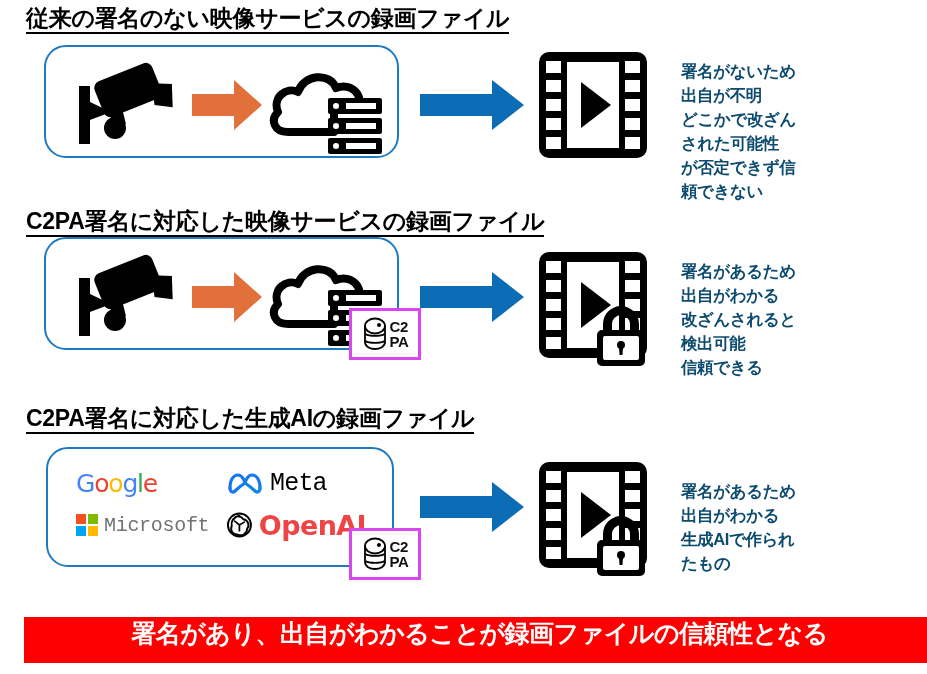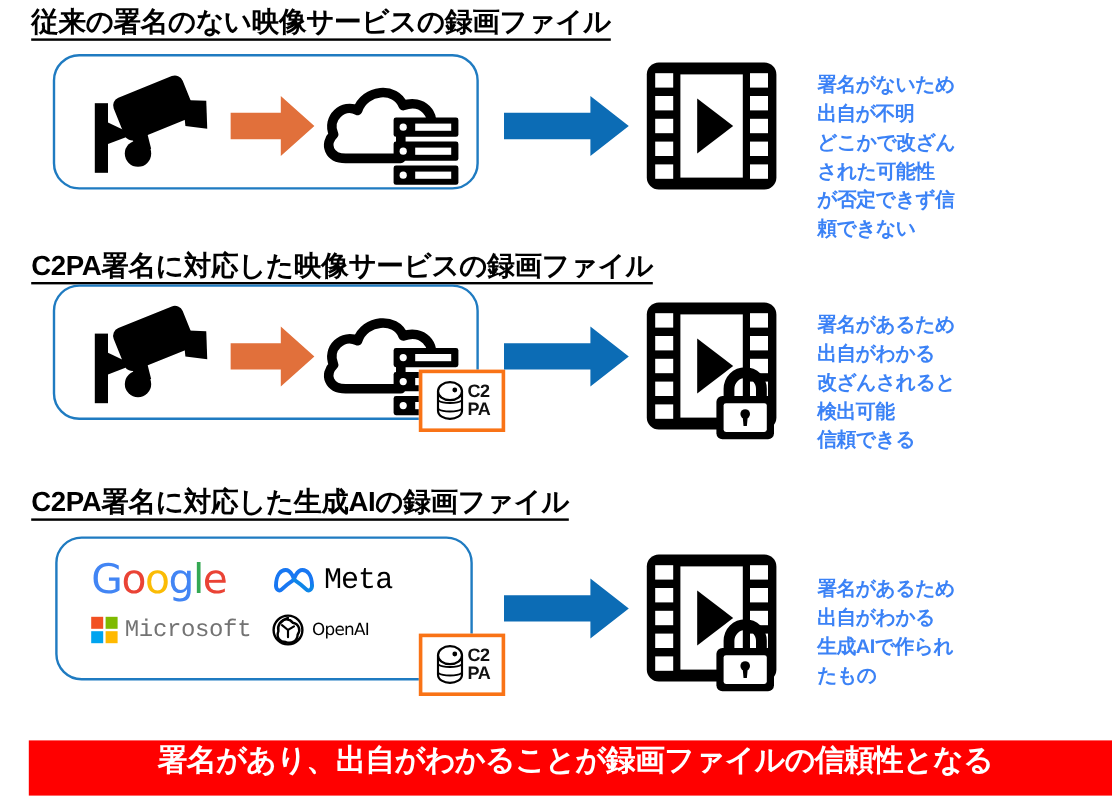--- a/index.html
+++ b/index.html
@@ -57,21 +57,21 @@
   .icon-film  { position: absolute; }
 
   
   .arrow-orange, .arrow-blue {
     position: absolute;
   }
 
   
   .c2pa-badge {
     position: absolute;
-    border: 3px solid #f97316;
+    border: 3px solid #d946ef;
     background: #ffffff;
     box-sizing: border-box;
     display: flex;
     align-items: center;
     justify-content: center;
     gap: 2px;
     padding: 3px 4px;
   }
   .c2pa-text {
     font-family: "Liberation Sans", "DejaVu Sans", sans-serif;
@@ -81,21 +81,21 @@
     color: #111111;
     text-align: left;
     letter-spacing: -0.4px;
   }
   #badge-2 { left: 333px; top: 308px; width: 72px; height: 52px; }
   #badge-3 { left: 333px; top: 528px; width: 72px; height: 52px; }
 
   
   .note {
     position: absolute;
-    color: #3b82f6;
+    color: #0c4a6e;
     font-size: 16.5px;
     font-weight: bold;
     line-height: 1.45;
     white-space: pre-line;
     letter-spacing: -0.4px;
   }
   #note-1 { left: 665px; top: 60px; }
   #note-2 { left: 665px; top: 260px; }
   #note-3 { left: 665px; top: 480px; }
 
@@ -110,21 +110,21 @@
     grid-template-rows: 42px 42px;
     align-items: center;
   }
   .logo-cell {
     display: flex;
     align-items: center;
     gap: 6px;
   }
   .logo-google {
     font-family: "DejaVu Sans", sans-serif;
-    font-size: 34px;
+    font-size: 25px;
     letter-spacing: -1.2px;
     font-weight: 400;
   }
   .logo-google .g1 { color: #4285F4; }
   .logo-google .g2 { color: #EA4335; }
   .logo-google .g3 { color: #FBBC05; }
   .logo-google .g4 { color: #4285F4; }
   .logo-google .g5 { color: #34A853; }
   .logo-google .g6 { color: #EA4335; }
 
@@ -147,23 +147,23 @@
   .ms-b { background: #00A4EF; }
   .ms-y { background: #FFB900; }
   .logo-ms-text {
     font-family: Liberation Mono, monospace;
     font-size: 20px;
     color: #737373;
     letter-spacing: -0.3px;
   }
   .logo-openai-text {
     font-family: "DejaVu Sans", sans-serif;
-    font-size: 14px;
-    font-weight: normal;
-    color: #000000;
+    font-size: 27px;
+    font-weight: bold;
+    color: #ef4444;
     letter-spacing: -0.6px;
   }
 
   
   .banner {
     position: absolute;
     left: 8px;
     top: 617px;
     width: 911px;
     height: 46px;

